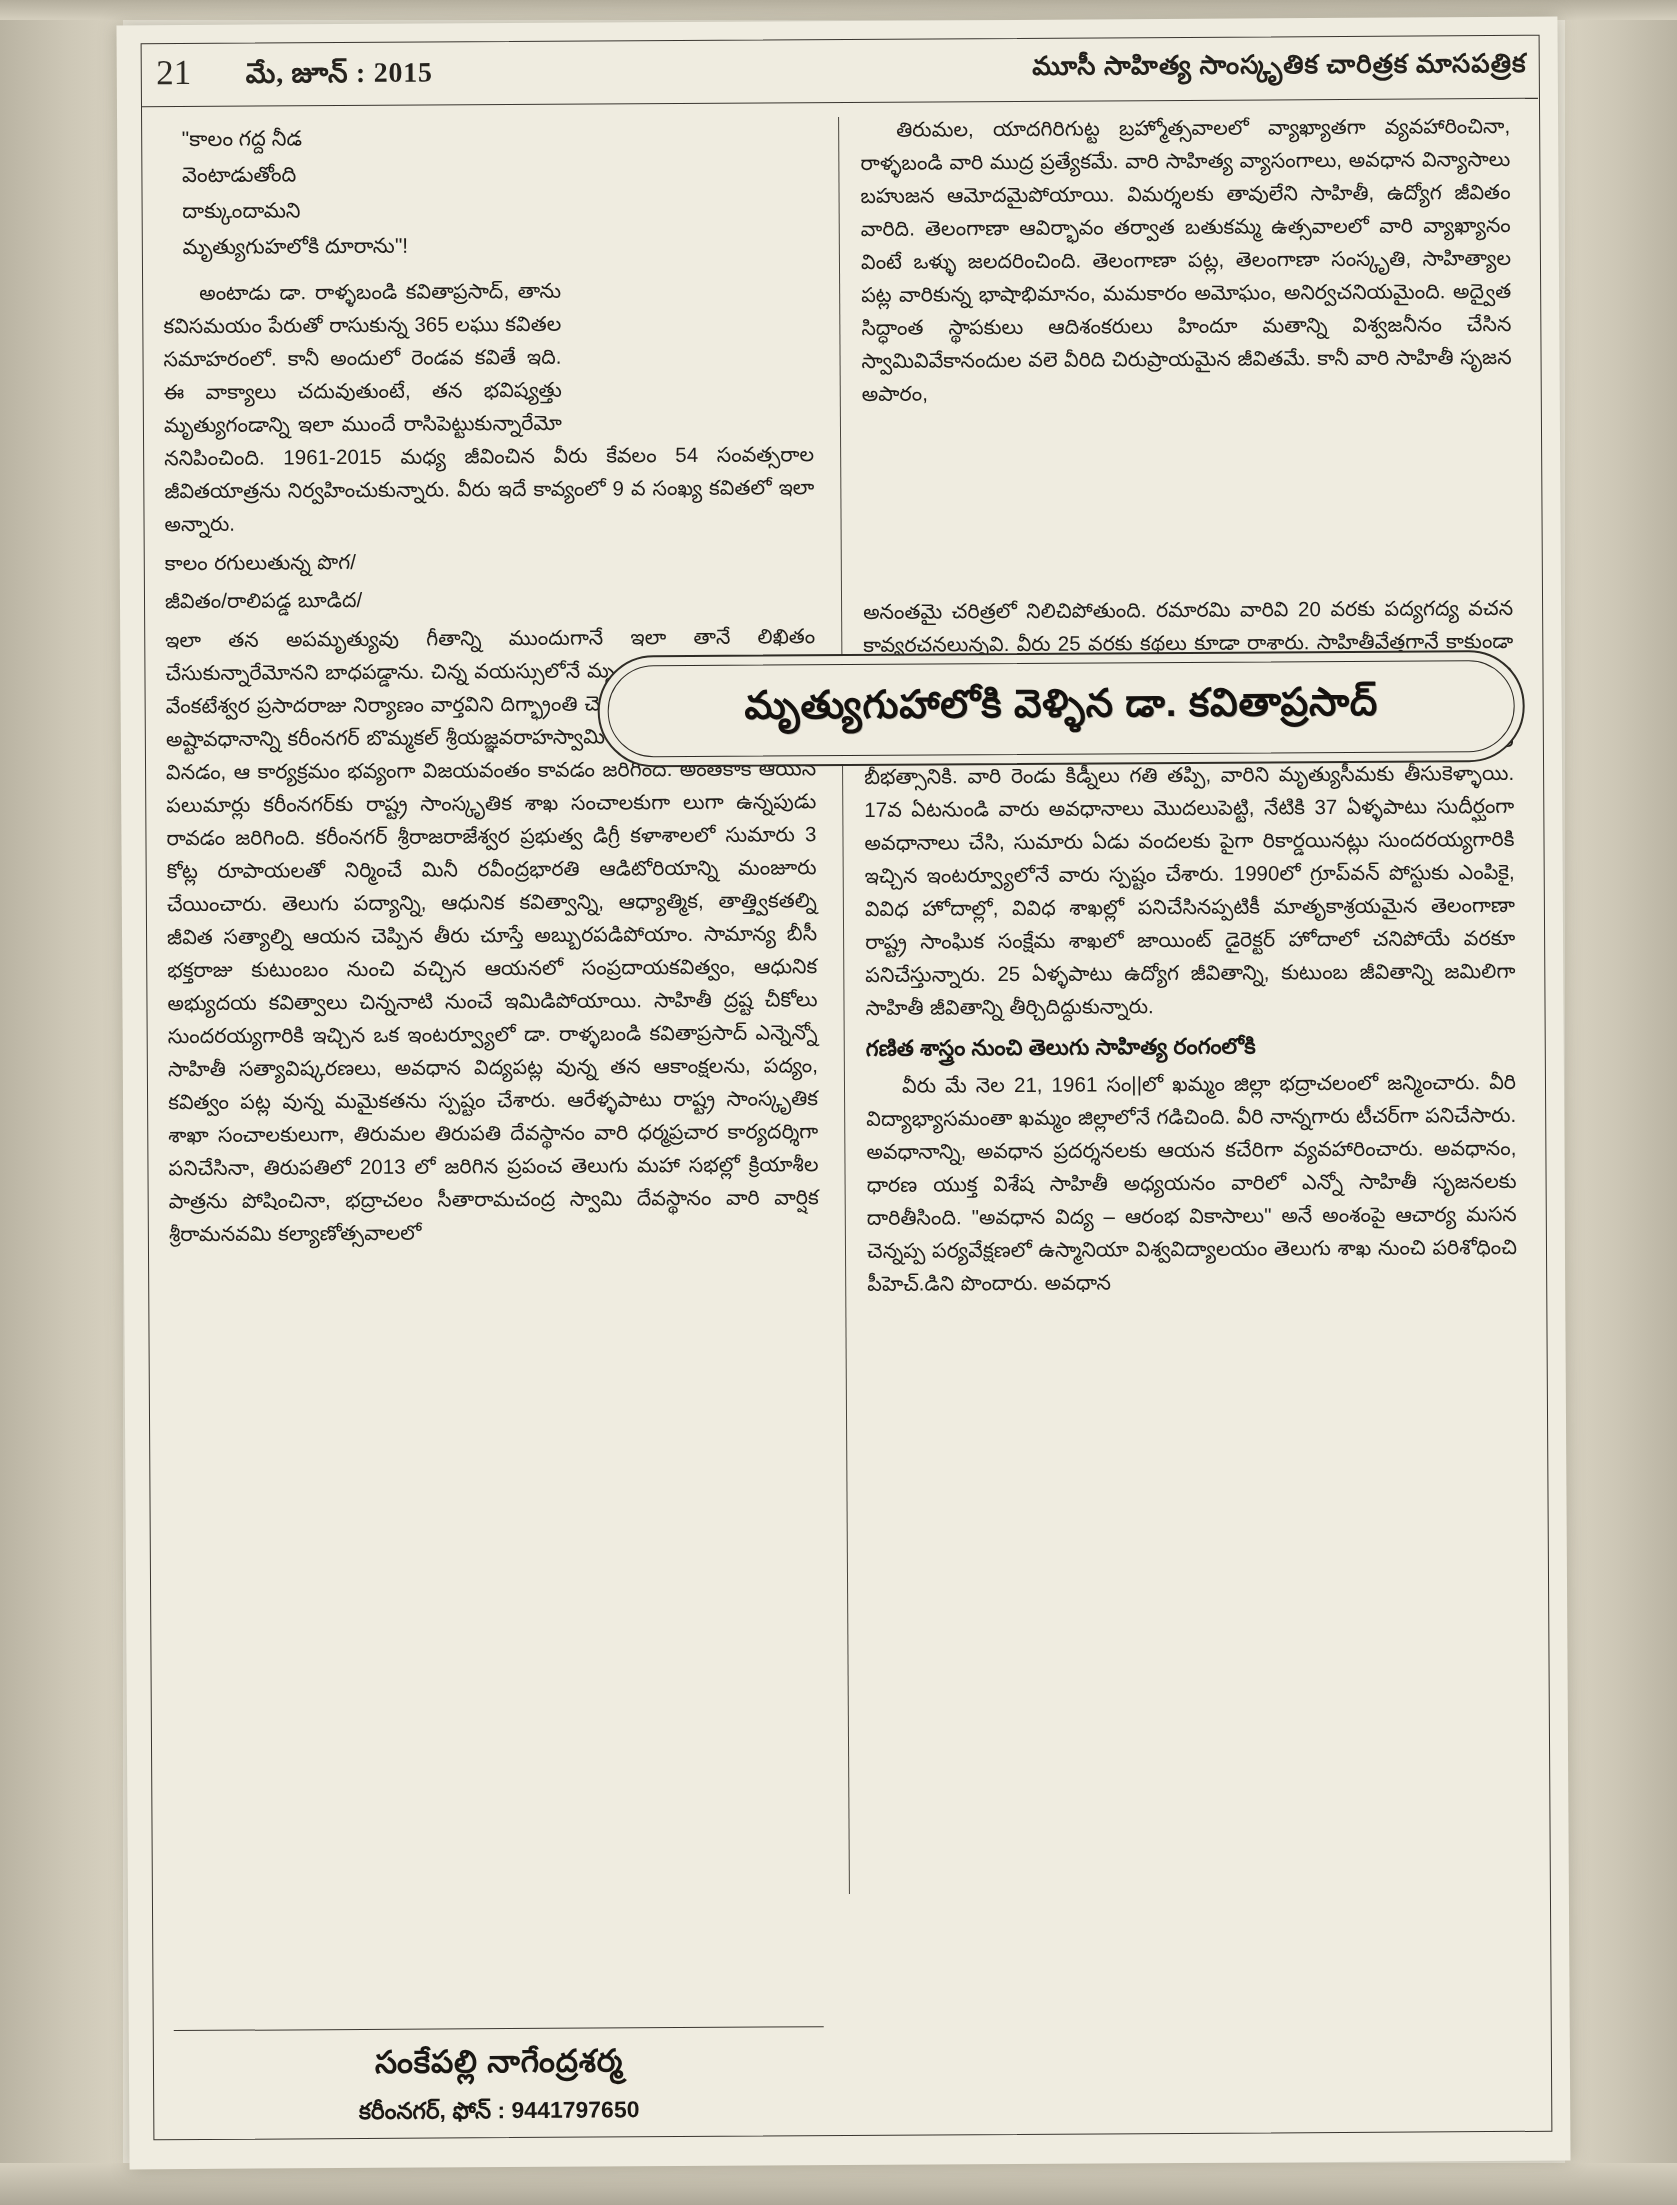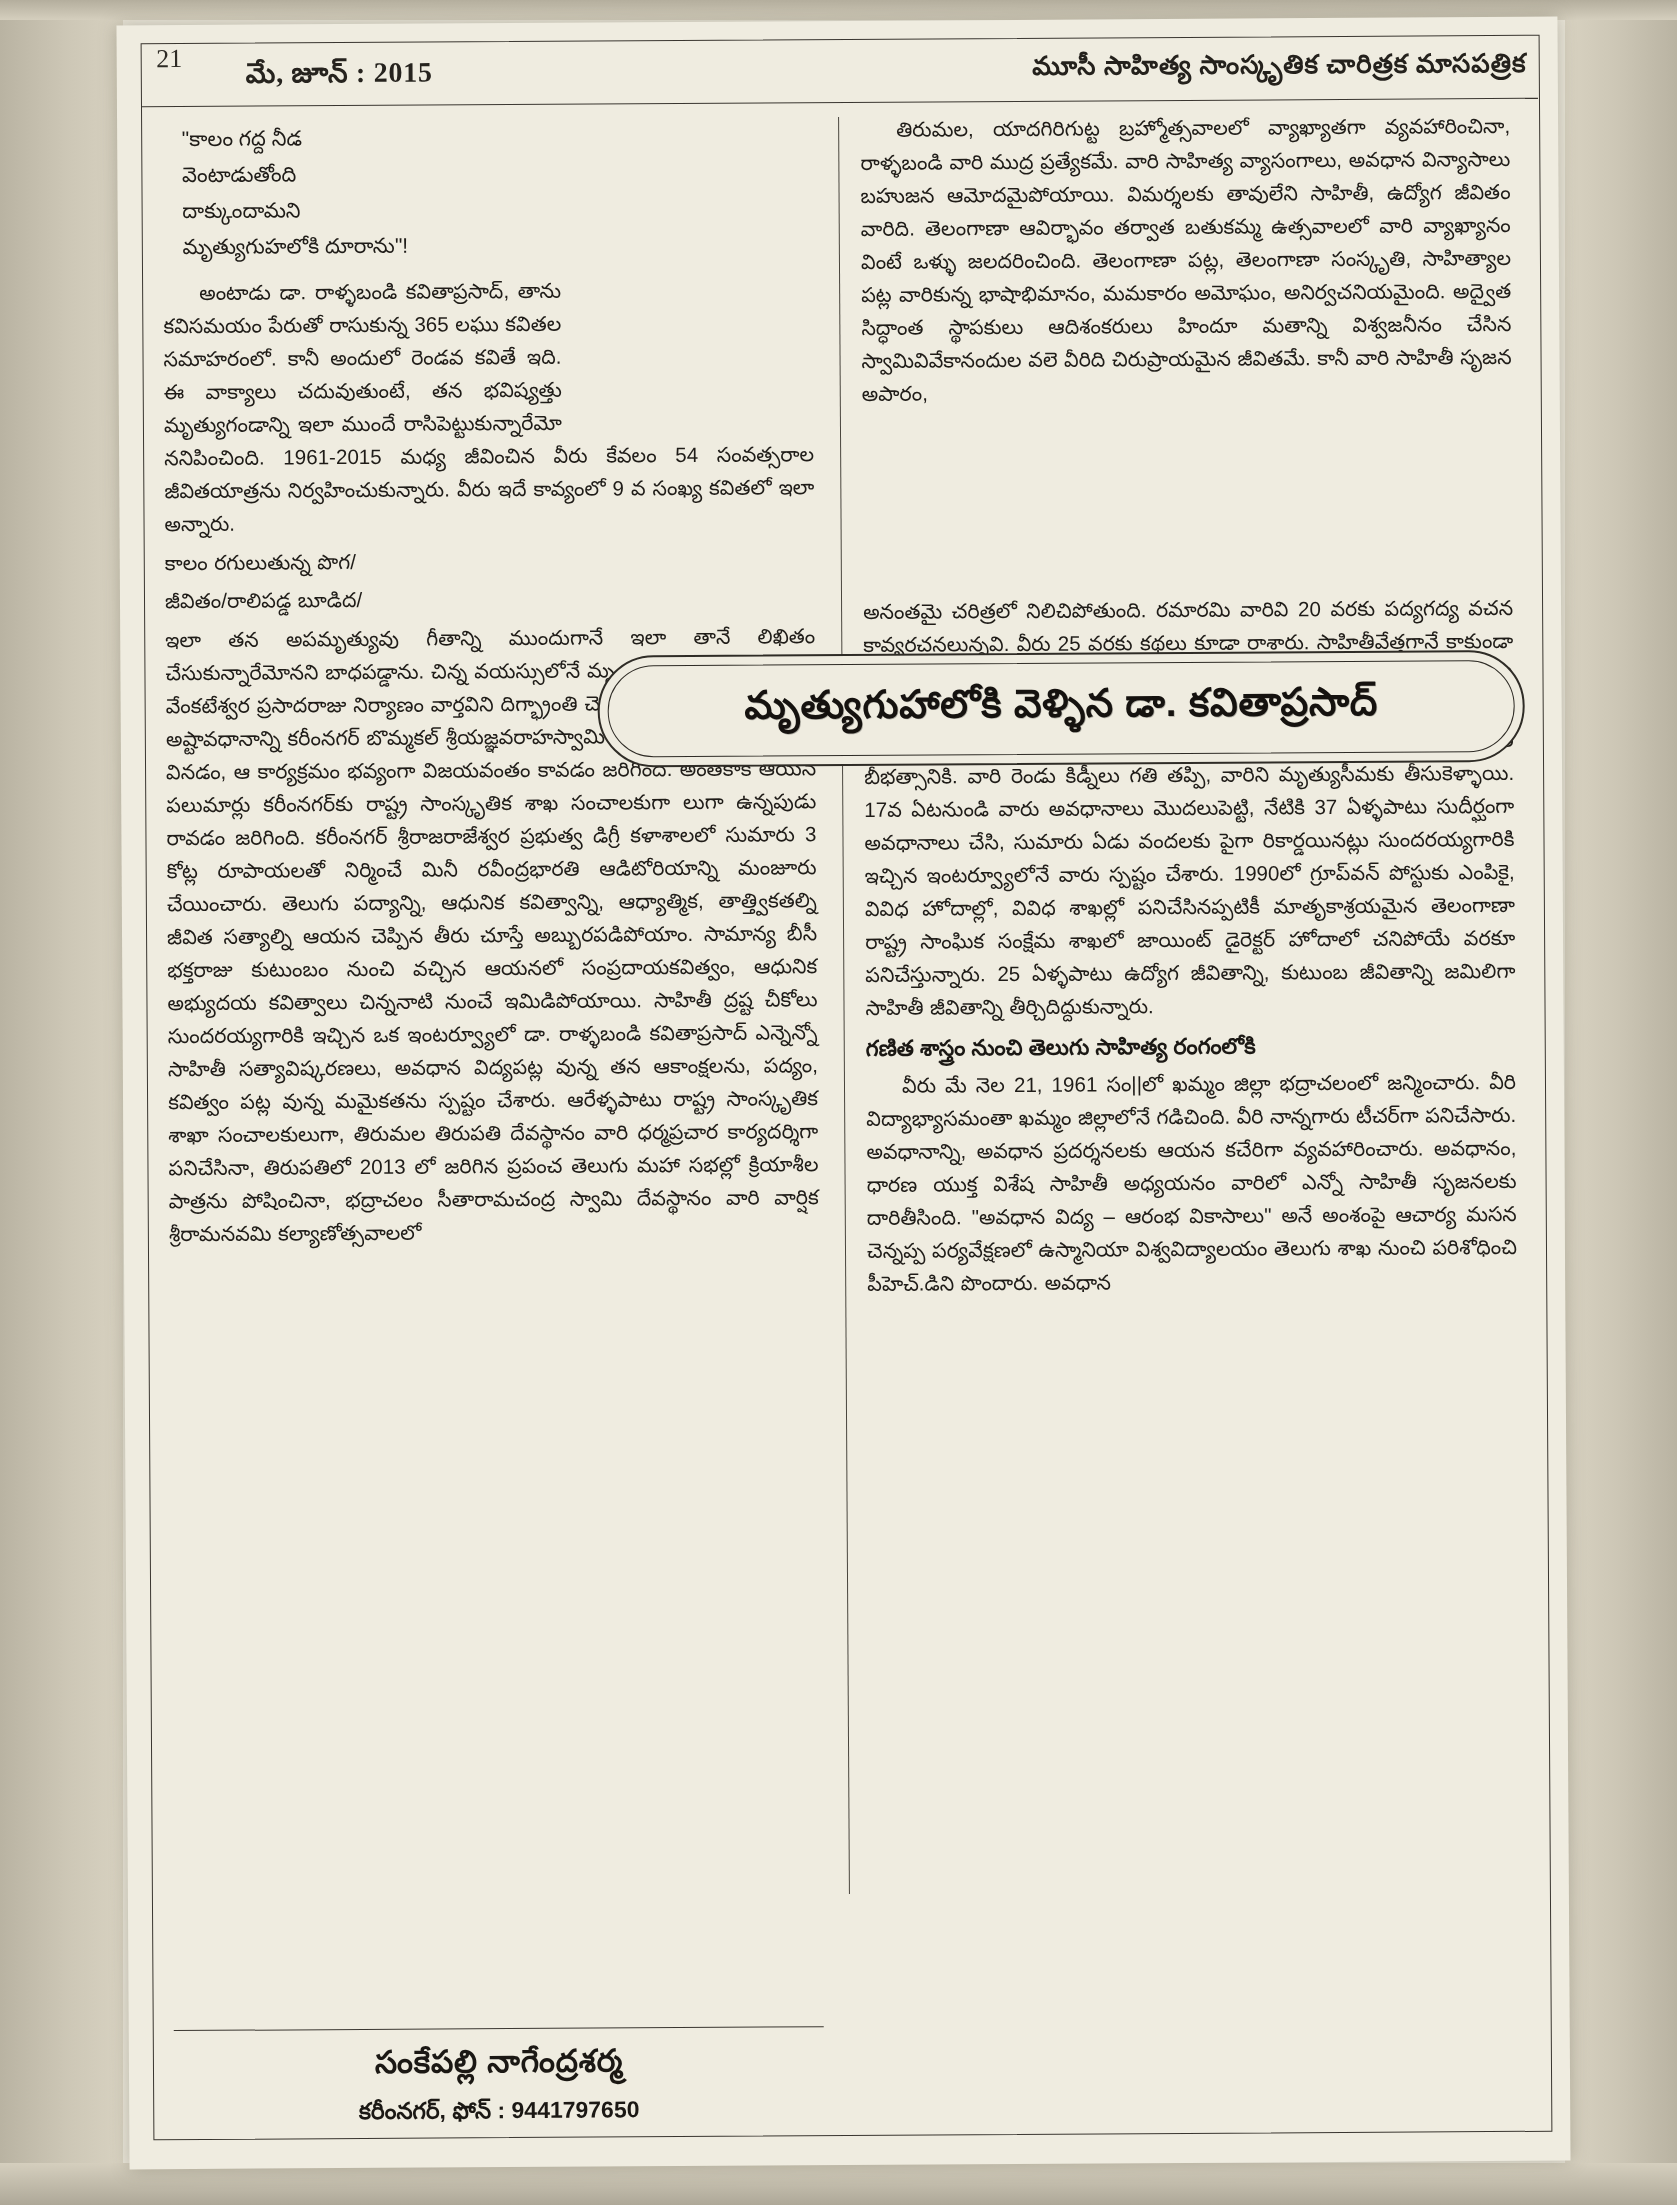--- a/index.html
+++ b/index.html
@@ -60,22 +60,22 @@
     left: 0;
     top: 0;
     width: 100%;
     height: 64px;
     border-bottom: 1.4px solid #3a3630;
     box-sizing: border-box;
   }
   .page-number {
     position: absolute;
     left: 15.4px;
-    top: 1px;
-    font-size: 26px;
+    top: 10px;
+    font-size: 35px;
     color: #2e2b25;
     font-family: "Liberation Serif", serif;
   }
   .issue-date {
     position: absolute;
     left: 105px;
     top: 15.4px;
     font-size: 28px;
     font-weight: bold;
     color: #26231e;

